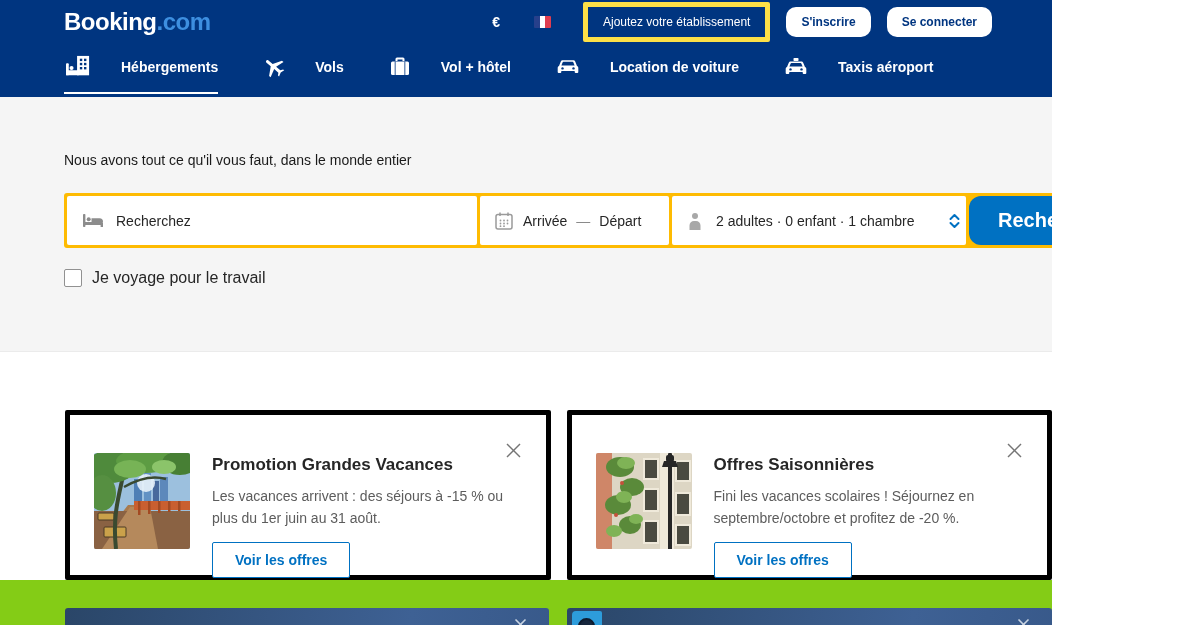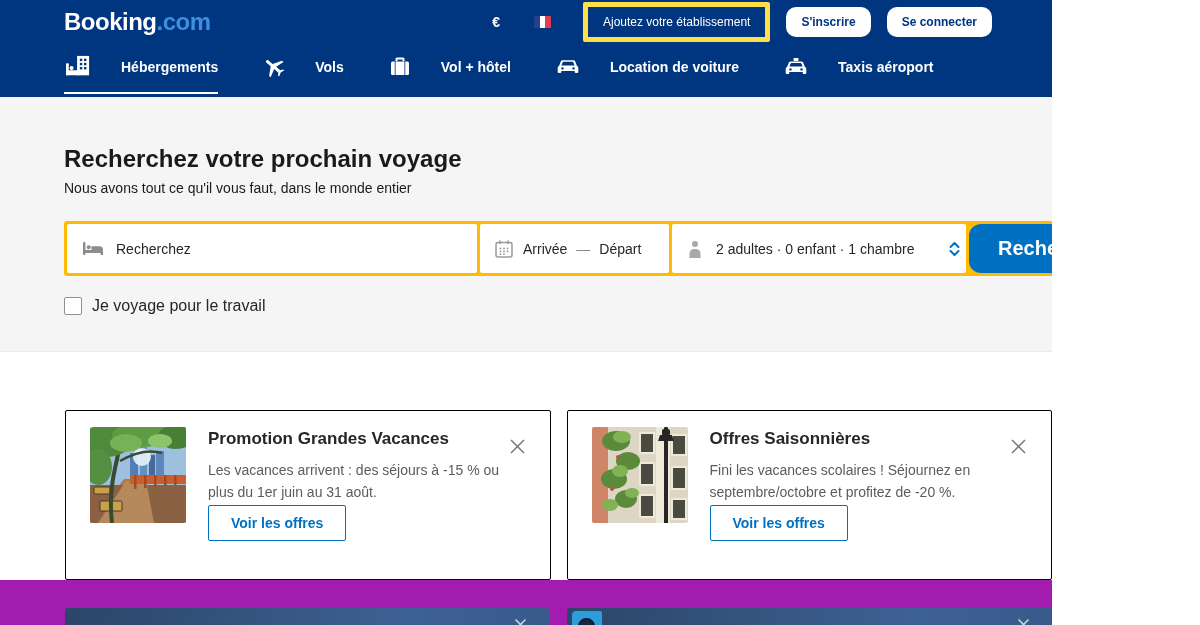--- a/index.html
+++ b/index.html
@@ -1,18 +1,18 @@
 <!DOCTYPE html>
 <html><head>
 <meta charset="utf-8">
 <style>
   * { margin:0; padding:0; box-sizing:border-box; }
   html,body { width:1200px; height:625px; overflow:hidden; background:#fff;
     font-family:"Liberation Sans", sans-serif; }
-  .page { width:1052px; height:625px; overflow:hidden; position:relative; background:#a21caf; }
+  .page { width:1052px; height:625px; overflow:hidden; position:relative; background:#84cc16; }
 
   
   .topbar { background:#003580; height:97px; padding:5px 60px 0 64px; }
   .topbar-row { display:flex; align-items:center; height:30px; margin-top:2px; }
   .logo { font-size:24px; font-weight:bold; letter-spacing:-0.5px; cursor:pointer; }
   .logo-booking { color:#ffffff; }
   .logo-com { color:#3d8fe0; }
   .topbar-right { margin-left:auto; display:flex; align-items:center; }
   .currency { background:transparent; border:none; color:#fff; font-size:14px; font-weight:bold;
     cursor:pointer; padding:6px 10px; }
@@ -52,27 +52,27 @@
   .field-occ .occ-text { font-size:14px; color:#262626; white-space:nowrap; }
   .occ-chevrons { margin-left:auto; display:flex; }
   .search-btn { flex:1; background:#0071c2; border:none; border-radius:12px; color:#ffffff;
     font-size:20px; font-weight:bold; cursor:pointer; font-family:"Liberation Sans", sans-serif; }
   .biz-row { margin-top:21px; display:flex; align-items:center; gap:10px; cursor:pointer; width:max-content; }
   .checkbox { width:18px; height:18px; background:#fff; border:1px solid #919191; border-radius:2px; }
   .biz-label { font-size:16px; color:#262626; }
 
   
   .cards { padding:58px 0 0 65px; display:flex; gap:16px; background:#fff; }
-  .card { width:530px; height:170px; background:#fff; border:1px solid #000000; border-radius:2px;
-    position:relative; padding:16px 24px; display:flex; gap:22px; }
+  .card { width:530px; height:170px; background:#fff; border:5px solid #000000; border-radius:2px;
+    position:relative; padding:38px 24px; display:flex; gap:22px; }
   .card-img { width:96px; height:96px; border-radius:2px; overflow:hidden; flex:none; }
   .card-body { padding-top:2px; }
   .card-title { font-size:17px; font-weight:bold; color:#262626; }
   .card-desc { font-size:14px; color:#5c5c5c; line-height:22px; margin-top:10px; max-width:352px; }
-  .card-cta { margin-top:2px; display:inline-block; background:#fff; border:1px solid #0071c2;
+  .card-cta { margin-top:13px; display:inline-block; background:#fff; border:1px solid #0071c2;
     border-radius:2px; color:#0071c2; font-size:14px; font-weight:bold; padding:9px 22px;
     cursor:pointer; font-family:"Liberation Sans", sans-serif; }
   .card-close { position:absolute; top:26px; right:23px; background:none; border:none;
     cursor:pointer; line-height:0; padding:0; }
 
   
   .banners { margin-top:28px; padding-left:65px; display:flex; gap:18px; }
   .banner { height:70px; border-radius:3px 3px 0 0; position:relative;
     background:linear-gradient(100deg,#2a4668 0%, #3e6194 70%, #38598a 100%); }
   .banner-a { width:528px; }
@@ -163,21 +163,20 @@
             <circle cx="7.5" cy="14.4" r="1.2" fill="#003580"></circle>
             <circle cx="18.5" cy="14.4" r="1.2" fill="#003580"></circle>
           </svg>
         </span>
         <span>Taxis aéroport</span>
       </a>
     </nav>
   </header>
 
   <section class="hero">
-    <h1 class="hero-title">Recherchez votre prochain voyage</h1>
     <p class="hero-subtitle">Nous avons tout ce qu'il vous faut, dans le monde entier</p>
 
     <div class="searchbox">
       <div class="field field-dest">
         <span style="line-height:0;">
           <svg width="22" height="17" viewBox="0 0 22 17">
             <rect x="1" y="2" width="2.4" height="13" rx="0.8" fill="#8c8c8c"></rect>
             <circle cx="6.7" cy="7.2" r="2" fill="#8c8c8c"></circle>
             <path d="M9.5 6.3h8A3.5 3.5 0 0 1 21 9.8v0.2H9.5V6.3z" fill="#8c8c8c"></path>
             <rect x="1" y="10" width="20" height="3" rx="0.8" fill="#8c8c8c"></rect>

